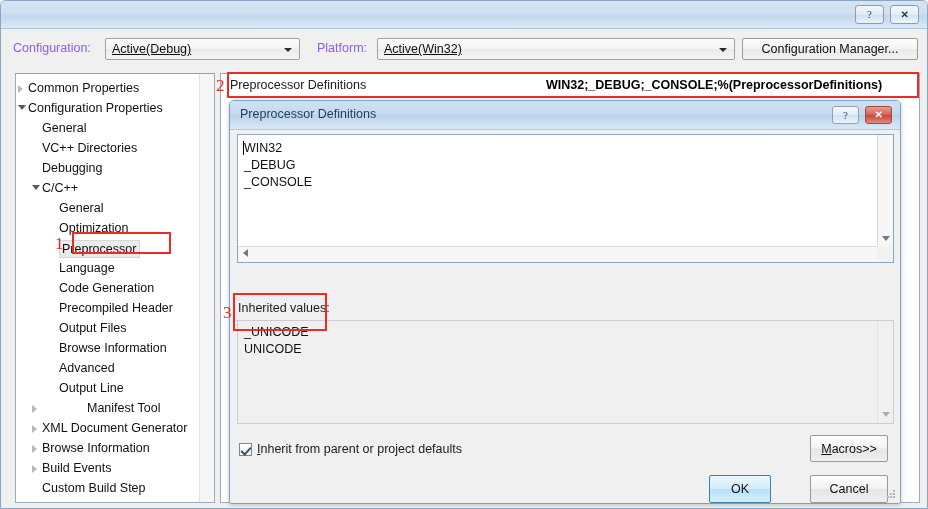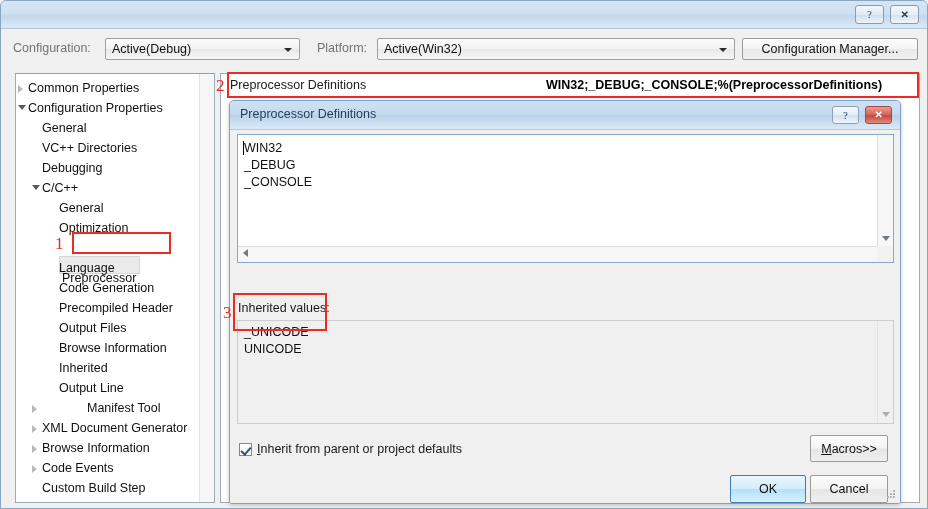--- a/index.html
+++ b/index.html
@@ -71,39 +71,40 @@
   
   .configbar {
     position: absolute;
     left: 0; top: 28px;
     width: 100%; height: 40px;
     background: #f0f0f0;
   }
   .lbl {
     position: absolute;
     font-size: 12.5px;
-    color: #737373;
+    color: #8b5cf6;
     white-space: nowrap;
   }
   .lbl-config { left: 12px; top: 12px; }
   .lbl-platform { left: 316px; top: 12px; }
   .combo {
     position: absolute;
     box-sizing: border-box;
     height: 22px;
     border: 1px solid #a0a0a0;
     border-radius: 2px;
     background: linear-gradient(to bottom, #fcfcfc 0%, #f3f3f3 48%, #e9e9e9 52%, #f6f6f6 100%);
     font-size: 12.5px;
     color: #101010;
   }
   .combo .val {
     position: absolute;
     left: 6px; top: 3px;
     white-space: nowrap;
+    text-decoration: underline;
   }
   .combo .arrow {
     position: absolute;
     right: 7px; top: 9px;
     width: 0; height: 0;
     border-left: 4px solid transparent;
     border-right: 4px solid transparent;
     border-top: 4px solid #2b2b2b;
   }
   .combo-config { left: 104px; top: 9px; width: 195px; }
@@ -171,25 +172,25 @@
     border-left: 5px solid #b9b9b9;
   }
   .tri.expanded {
     border-left: 4px solid transparent;
     border-right: 4px solid transparent;
     border-top: 5px solid #5a5a5a;
   }
   .tnode.sel .tlabel {
     background: #ebebeb;
     border: 1px solid #d6d6d6;
-    padding: 13px 3px 0 2px;
+    padding: 0 3px 0 2px;
     box-sizing: border-box;
     height: 18px;
     line-height: 17px;
-    top: 18px;
+    top: 2px;
   }
 
   
   .propgrid {
     position: absolute;
     left: 219px; top: 72px;
     width: 700px; height: 430px;
     box-sizing: border-box;
     border: 1px solid #9dacbb;
     background: #ffffff;
@@ -421,21 +422,21 @@
     border-radius: 2px;
     background: linear-gradient(to bottom, #fdfdfd 0%, #f3f3f3 48%, #e6e6e6 52%, #efefef 100%);
     font-size: 12.5px;
     color: #101010;
     display: flex; align-items: center; justify-content: center;
     white-space: nowrap;
   }
   .btn-macros { left: 580px; top: 305px; width: 78px; height: 27px; }
   .btn-macros .acc { text-decoration: underline; }
   .btn-ok {
-    left: 500px; top: 345px; width: 76px; height: 28px;
+    left: 479px; top: 345px; width: 62px; height: 28px;
     border: 1px solid #3c7fb1;
     background: linear-gradient(to bottom, #eaf6fd 0%, #d3edfb 48%, #b4e0f8 52%, #d7f1fd 100%);
   }
   .btn-cancel { left: 580px; top: 345px; width: 78px; height: 28px; }
   .grip {
     position: absolute;
     right: 4px; bottom: 3px;
     width: 12px; height: 12px;
   }
   .grip i {
@@ -531,40 +532,40 @@
           <div class="tnode">
             <span class="tlabel" style="left: 43px;">Precompiled Header</span>
           </div>
           <div class="tnode">
             <span class="tlabel" style="left: 43px;">Output Files</span>
           </div>
           <div class="tnode">
             <span class="tlabel" style="left: 43px;">Browse Information</span>
           </div>
           <div class="tnode">
-            <span class="tlabel" style="left: 43px;">Inherited</span>
+            <span class="tlabel" style="left: 43px;">Advanced</span>
           </div>
           <div class="tnode">
             <span class="tlabel" style="left: 43px;">Output Line</span>
           </div>
           <div class="tnode">
             <span class="tri collapsed" style="left: 16px;"></span>
             <span class="tlabel" style="left: 26px; margin-left: 45px;">Manifest Tool</span>
           </div>
           <div class="tnode">
             <span class="tri collapsed" style="left: 16px;"></span>
             <span class="tlabel" style="left: 26px;">XML Document Generator</span>
           </div>
           <div class="tnode">
             <span class="tri collapsed" style="left: 16px;"></span>
             <span class="tlabel" style="left: 26px;">Browse Information</span>
           </div>
           <div class="tnode">
             <span class="tri collapsed" style="left: 16px;"></span>
-            <span class="tlabel" style="left: 26px;">Code Events</span>
+            <span class="tlabel" style="left: 26px;">Build Events</span>
           </div>
           <div class="tnode">
             <span class="tlabel" style="left: 26px;">Custom Build Step</span>
           </div>
         </div>
       <div class="tree-scroll"></div>
     </div>
 
     <div class="propgrid">
       <div class="proprow">

